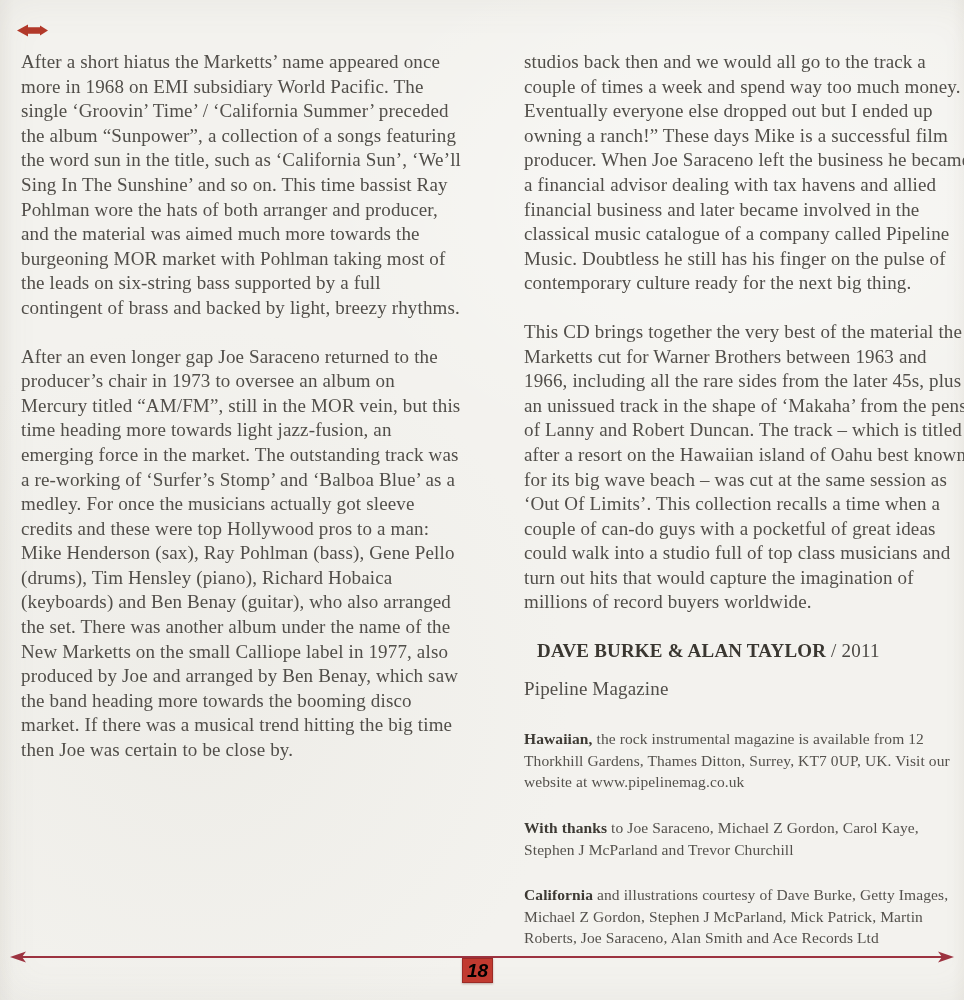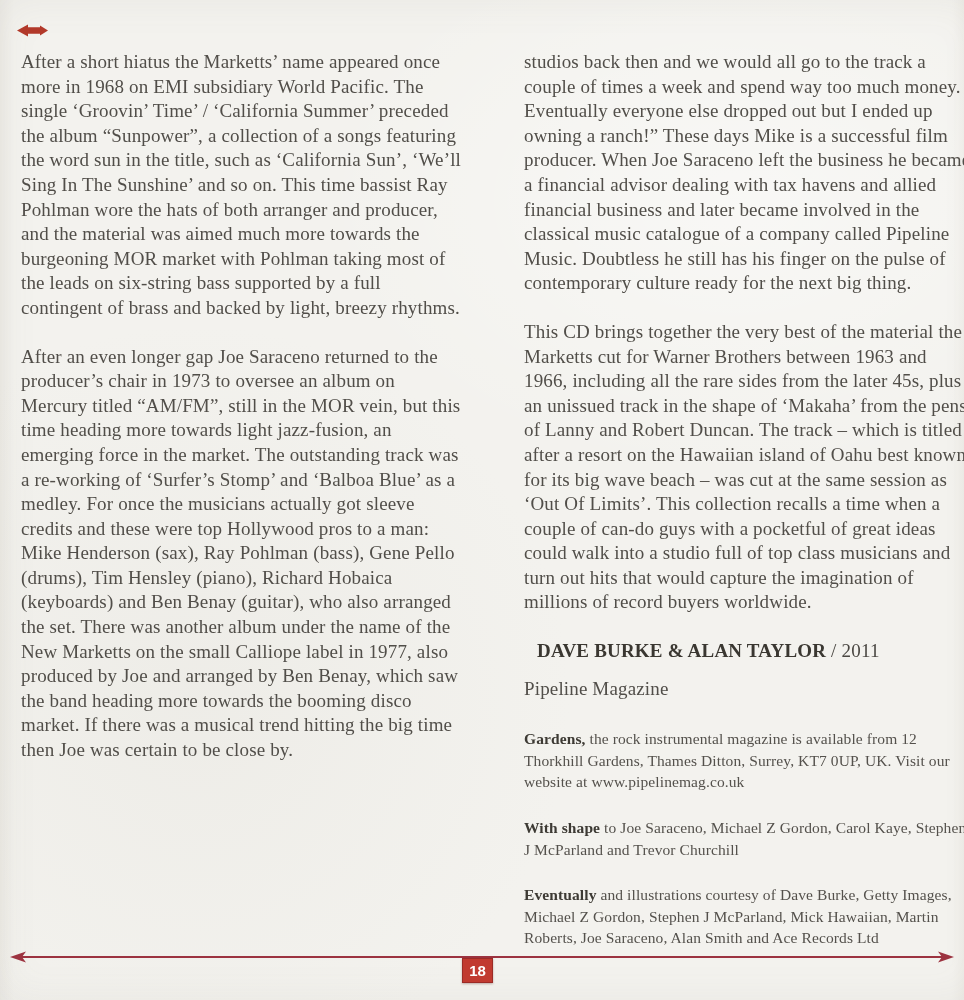--- a/index.html
+++ b/index.html
@@ -31,23 +31,24 @@
   .byline-mag{margin:0 0 0 0 !important;color:#514e49;}
   .footnotes{margin-top:27px;}
   .footnote{font-size:15.5px;line-height:21.6px;letter-spacing:.1px;margin:0 0 15px 0;color:#54514c;}
   .footnote:last-child{margin-bottom:0;}
   .footnote strong{color:#3d3a34;}
   .arrow-top{position:absolute;left:17px;top:24px;width:31px;height:13px;}
   .arrow-bottom{position:absolute;left:10px;top:948px;width:944px;height:20px;}
   .page-badge{
     position:absolute;left:462px;top:958px;width:29px;height:23px;
     display:flex;align-items:center;justify-content:center;
-    color:#ffffff;font-family:"Liberation Sans","DejaVu Sans",sans-serif;
-    font-size:15px;font-weight:bold;
+    color:#000000;font-family:"Liberation Sans","DejaVu Sans",sans-serif;
+    font-size:19px;font-weight:bold;
     box-shadow:0 1px 2px rgba(100,40,35,.35);
+    font-style:italic;
   }
 </style>
 </head>
 <body>
 
 <div class="page">
 
   <svg class="arrow-top" viewBox="0 0 31 13">
     <polygon points="0,6.5 11,0.5 11,3.5 23,3.5 23,1.5 31,6.5 23,11.5 23,9.5 11,9.5 11,12.5" fill="#b2392a"></polygon>
     <rect x="9" y="3.5" width="16" height="6" fill="#b2392a"></rect>
@@ -59,23 +60,23 @@
   </div>
 
   <div class="col col-right">
     <p>studios back then and we would all go to the track a couple of times a week and spend way too much money. Eventually everyone else dropped out but I ended up owning a ranch!” These days Mike is a successful film producer. When Joe Saraceno left the business he became a financial advisor dealing with tax havens and allied financial business and later became involved in the classical music catalogue of a company called Pipeline Music. Doubtless he still has his finger on the pulse of contemporary culture ready for the next big thing.</p>
     <p>This CD brings together the very best of the material the Marketts cut for Warner Brothers between 1963 and 1966, including all the rare sides from the later 45s, plus an unissued track in the shape of ‘Makaha’ from the pens of Lanny and Robert Duncan. The track – which is titled after a resort on the Hawaiian island of Oahu best known for its big wave beach – was cut at the same session as ‘Out Of Limits’. This collection recalls a time when a couple of can-do guys with a pocketful of great ideas could walk into a studio full of top class musicians and turn out hits that would capture the imagination of millions of record buyers worldwide.</p>
 
     <p class="byline"><span>DAVE BURKE &amp; ALAN TAYLOR</span><span class="year"> / 2011</span></p>
     <p class="byline-mag">Pipeline Magazine</p>
 
     <div class="footnotes">
-      <p class="footnote"><strong>Gardens,</strong><span> the rock instrumental magazine is available from 12 Thorkhill Gardens, Thames Ditton, Surrey, KT7 0UP, UK. Visit our website at www.pipelinemag.co.uk</span></p>
-      <p class="footnote"><strong>With shape</strong><span> to Joe Saraceno, Michael Z Gordon, Carol Kaye, Stephen J McParland and Trevor Churchill</span></p>
-      <p class="footnote"><strong>Eventually</strong><span> and illustrations courtesy of Dave Burke, Getty Images, Michael Z Gordon, Stephen J McParland, Mick Hawaiian, Martin Roberts, Joe Saraceno, Alan Smith and Ace Records Ltd</span></p>
+      <p class="footnote"><strong>Hawaiian,</strong><span> the rock instrumental magazine is available from 12 Thorkhill Gardens, Thames Ditton, Surrey, KT7 0UP, UK. Visit our website at www.pipelinemag.co.uk</span></p>
+      <p class="footnote"><strong>With thanks</strong><span> to Joe Saraceno, Michael Z Gordon, Carol Kaye, Stephen J McParland and Trevor Churchill</span></p>
+      <p class="footnote"><strong>California</strong><span> and illustrations courtesy of Dave Burke, Getty Images, Michael Z Gordon, Stephen J McParland, Mick Patrick, Martin Roberts, Joe Saraceno, Alan Smith and Ace Records Ltd</span></p>
     </div>
   </div>
 
   <svg class="arrow-bottom" viewBox="0 0 944 20">
     <line x1="12" y1="9" x2="932" y2="9" stroke="#9c3340" stroke-width="2.2"></line>
     <polygon points="0,9 16,3.5 12,9 16,14.5" fill="#9c3340"></polygon>
     <polygon points="944,9 928,3.5 932,9 928,14.5" fill="#9c3340"></polygon>
   </svg>
 
   <div class="page-badge" style="background:#c13a30;border:1px solid #9c2b26;">18</div>

